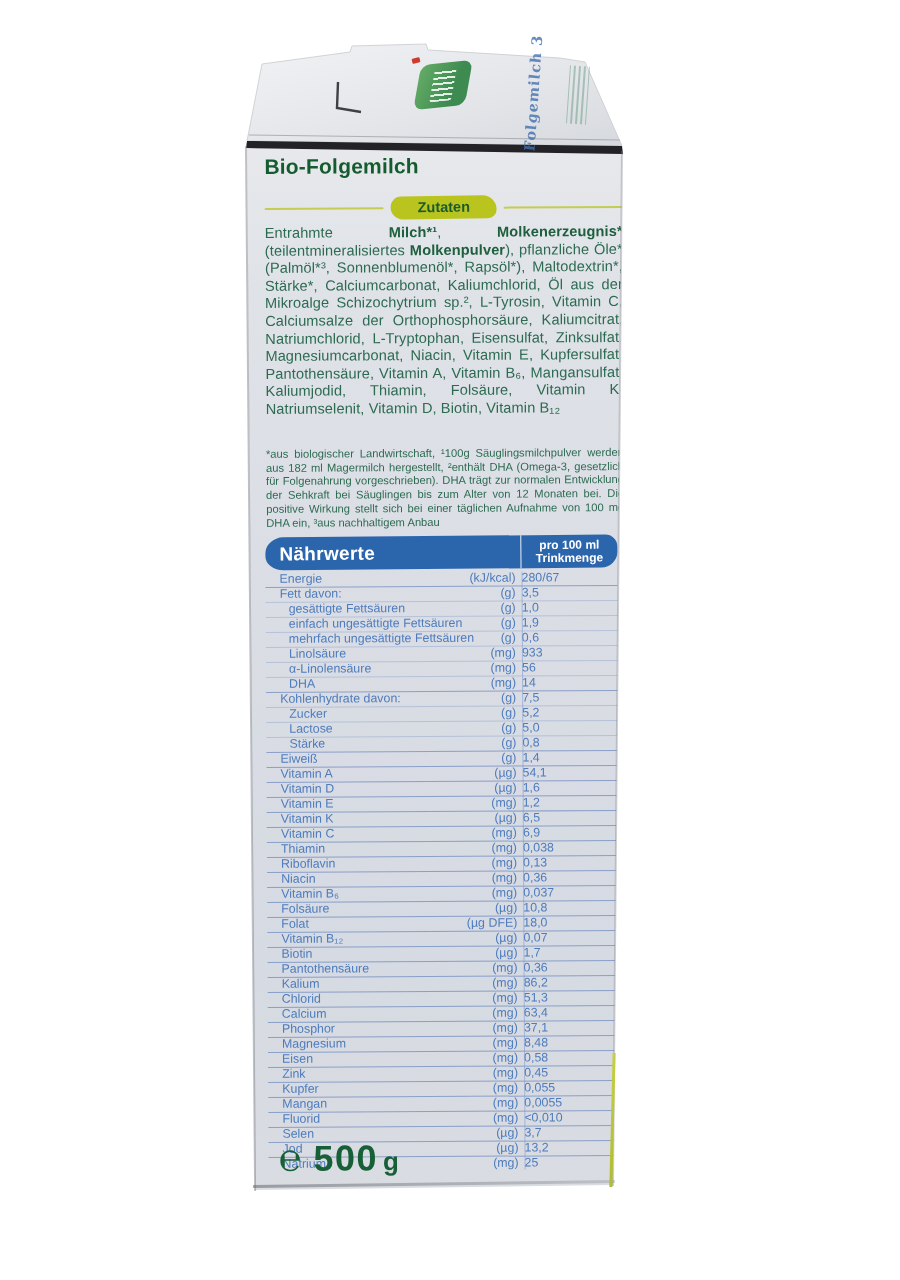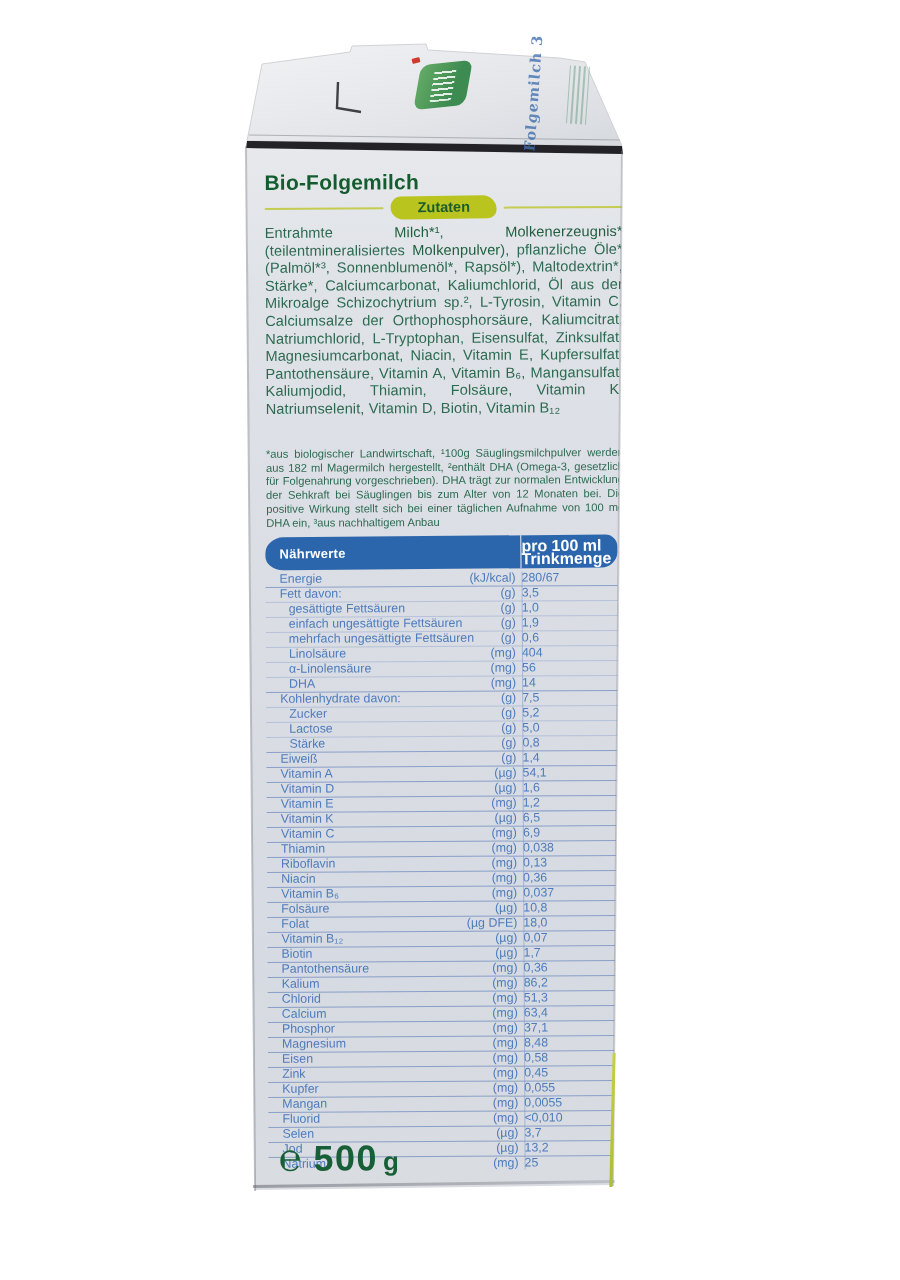--- a/index.html
+++ b/index.html
@@ -36,40 +36,40 @@
              transform:rotate(-0.5deg);transform-origin:top left;}
   .edge-right{left:620.5px;top:151px;width:1.5px;height:1035px;background:rgba(125,130,138,.38);
              transform:rotate(0.5deg);transform-origin:top left;}
   .edge-bottom{left:253px;top:1185px;width:362px;height:2.5px;transform:rotate(-0.8deg);
              transform-origin:left center;
              background:linear-gradient(90deg,rgba(100,104,112,.55),rgba(125,129,137,.3));}
   .edge-sliver{left:611px;top:1053px;width:3px;height:134px;transform:rotate(1.4deg);
              background:linear-gradient(#c6cf44,#aebd2e);}
 
   
-  .heading{position:absolute;left:21px;top:28px;font-size:21px;font-weight:bold;
+  .heading{position:absolute;left:21px;top:12px;font-size:21px;font-weight:bold;
            color:#145c2f;letter-spacing:.2px;}
   .badge-row{position:absolute;left:21px;top:54px;width:358px;display:flex;align-items:center;gap:7px;}
   .badge-row .rule{flex:1;height:2px;background:#b9c41f;opacity:.75;border-radius:2px;}
   .zutaten{background:#b9c41f;color:#1b5b2e;font-size:14.5px;font-weight:bold;
            padding:3px 27px 4px;border-radius:12px 16px 10px 14px;transform:rotate(-.6deg);}
 
   .ingredients{position:absolute;left:21px;top:82px;width:358px;font-size:14.6px;line-height:17.6px;
            color:#2d6b51;text-align:justify;letter-spacing:.1px;}
-  .ingredients .b{font-weight:normal;color:#1e5f3e;}
+  .ingredients .b{font-weight:bold;color:#1e5f3e;}
   .footnote{position:absolute;left:21px;top:305px;width:358px;font-size:11.2px;line-height:13.7px;
            color:#2d6b51;text-align:justify;}
 
   
   .ntable{position:absolute;left:20px;top:394px;width:352px;}
   .nhead{position:relative;height:33px;background:#2b66ad;color:#fff;display:flex;align-items:stretch;
          border-radius:18px 12px 16px 18px / 16px 12px 16px 14px;transform:rotate(-.2deg);}
-  .nhead .title{align-self:center;padding-left:14px;font-size:13px;font-weight:bold;letter-spacing:.3px;}
+  .nhead .title{align-self:center;padding-left:14px;font-size:19px;font-weight:bold;letter-spacing:.3px;}
   .nhead .sp{flex:1;}
-  .nhead .per{width:96px;text-align:left;font-size:16px;font-weight:bold;line-height:13px;
+  .nhead .per{width:96px;text-align:center;font-size:12px;font-weight:bold;line-height:13px;
          padding-top:3.5px;border-left:1.5px solid rgba(255,255,255,.9);}
   .nbody{position:relative;margin-top:3px;}
   .vline{position:absolute;left:256px;top:0;bottom:2px;width:1px;background:rgba(120,150,205,.55);}
   .nrow{display:grid;grid-template-columns:1fr auto 96px;height:14px;line-height:13.5px;
         font-size:12.4px;color:#4e7cbd;}
   .nrow .nname{padding-left:14px;overflow:hidden;white-space:nowrap;}
   .nrow.indent .nname{padding-left:23px;}
   .nrow .nunit{padding-right:6px;}
   .nrow .nvalue{text-align:left;}
   .nrow.sep-light{border-bottom:1px solid rgba(90,125,190,.28);}
@@ -157,21 +157,21 @@
               <span class="nvalue">1,9</span>
             </div>
             <div class="nrow sep-light indent">
               <span class="nname">mehrfach ungesättigte Fettsäuren</span>
               <span class="nunit">(g)</span>
               <span class="nvalue">0,6</span>
             </div>
             <div class="nrow sep-light indent">
               <span class="nname">Linolsäure</span>
               <span class="nunit">(mg)</span>
-              <span class="nvalue">404</span>
+              <span class="nvalue">933</span>
             </div>
             <div class="nrow sep-light indent">
               <span class="nname">α-Linolensäure</span>
               <span class="nunit">(mg)</span>
               <span class="nvalue">56</span>
             </div>
             <div class="nrow sep-strong indent">
               <span class="nname">DHA</span>
               <span class="nunit">(mg)</span>
               <span class="nvalue">14</span>

